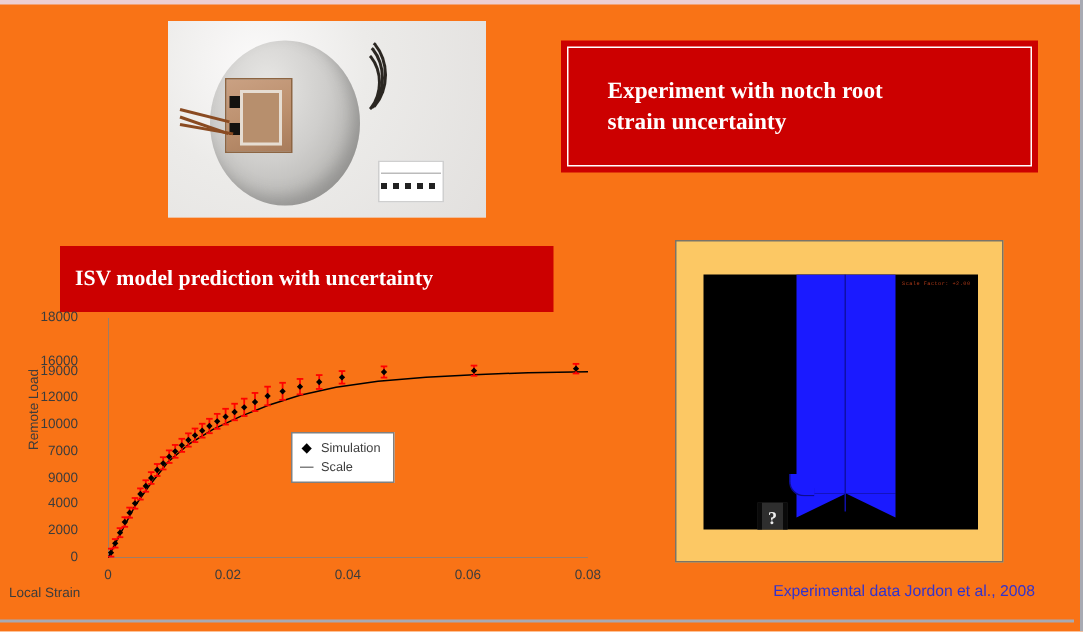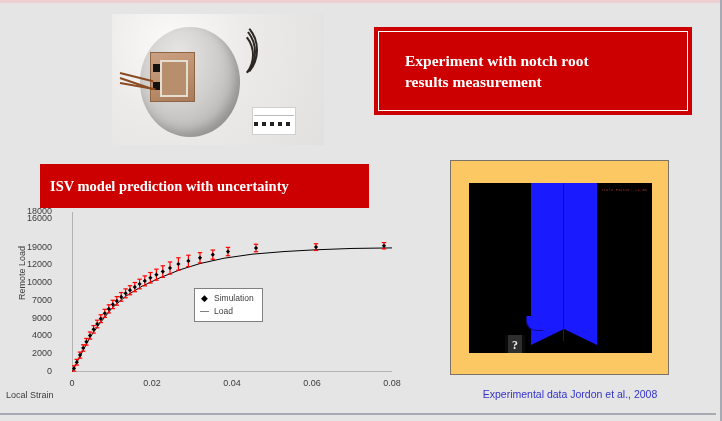--- a/index.html
+++ b/index.html
@@ -7,21 +7,21 @@
     padding: 0;
     background: #ffffff;
   }
   body {
     font-family: "Liberation Sans", sans-serif;
   }
   #slide {
     position: relative;
     width: 722px;
     height: 421px;
-    background: #e5e5e5;
+    background: #f97316;
     overflow: hidden;
     box-sizing: border-box;
   }
   
   .top-rule {
     position: absolute;
     left: 0; top: 0;
     width: 722px; height: 3px;
     background: #edcfd2;
   }
@@ -302,21 +302,21 @@
     justify-content: center;
     color: #efefef;
     font-size: 12px;
     font-weight: bold;
     font-family: "Liberation Serif", serif;
   }
   #fe-caption {
     position: absolute;
     left: 450px; top: 388px;
     width: 240px;
-    text-align: center;
+    text-align: right;
     font-size: 10.5px;
     color: #3333cc;
   }
 </style>
 </head>
 <body>
 
 <div id="slide">
 
   <div class="top-rule"></div>
@@ -337,21 +337,21 @@
     <div class="lead l3"></div>
     <div class="scale-card">
       <div class="row"></div>
       <div class="bar"></div>
     </div>
   </div>
 
   <div class="banner" id="banner-experiment">
     <div class="inner">
       <span class="line">Experiment with notch root</span>
-      <span class="line">results measurement</span>
+      <span class="line">strain uncertainty</span>
     </div>
   </div>
 
   <div class="banner" id="banner-isv">
     <div class="inner">
       <span class="line">ISV model prediction with uncertainty</span>
     </div>
   </div>
 
   <div id="chart">
@@ -359,21 +359,21 @@
     <div class="xlabel">Local Strain</div>
     <div id="ytick-holder">
         <div class="ytick" style="top: 164px; left: 0px;">0</div>
         <div class="ytick" style="top: 146.222px; left: 0px;">2000</div>
         <div class="ytick" style="top: 128.444px; left: 0px; text-align: right;">4000</div>
         <div class="ytick" style="top: 110.667px; left: 0px;">9000</div>
         <div class="ytick" style="top: 92.8889px; left: 0px;">7000</div>
         <div class="ytick" style="top: 75.1111px; left: 0px;">10000</div>
         <div class="ytick" style="top: 57.3333px; left: 0px;">12000</div>
         <div class="ytick" style="top: 39.5556px; left: 0px;">19000</div>
-        <div class="ytick" style="top: 11px; left: 0px;">16000</div>
+        <div class="ytick" style="top: 33px; left: 0px;">16000</div>
         <div class="ytick" style="top: 4px; left: 0px;">18000</div>
       </div>
     <div id="xtick-holder">
         <div class="xtick" style="left: 66px;">0</div>
         <div class="xtick" style="left: 146px;">0.02</div>
         <div class="xtick" style="left: 226px;">0.04</div>
         <div class="xtick" style="left: 306px;">0.06</div>
         <div class="xtick" style="left: 386px;">0.08</div>
       </div>
     <div class="plot">
@@ -584,21 +584,21 @@
           <polygon points="312,31.677777777777784 314.1,33.777777777777786 312,35.87777777777779 309.9,33.777777777777786" fill="#000000"></polygon>
         </svg>
     </div>
     <div class="legend">
       <div class="row">
         <span class="marker-dia">◆</span>
         <span>Simulation</span>
       </div>
       <div class="row">
         <span class="marker-line"></span>
-        <span>Load</span>
+        <span>Scale</span>
       </div>
     </div>
   </div>
 
   <div id="fe-frame">
     <div id="fe-canvas">
       <div class="specimen"></div>
       <div class="seam"></div>
       <div class="notch"></div>
       <div class="scale-text">Scale Factor: +2.00</div>

